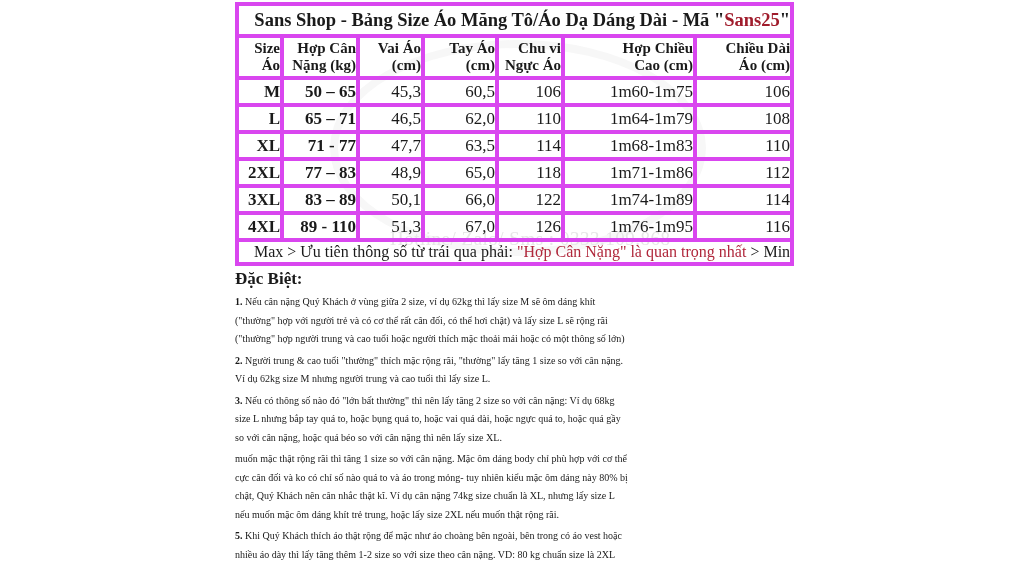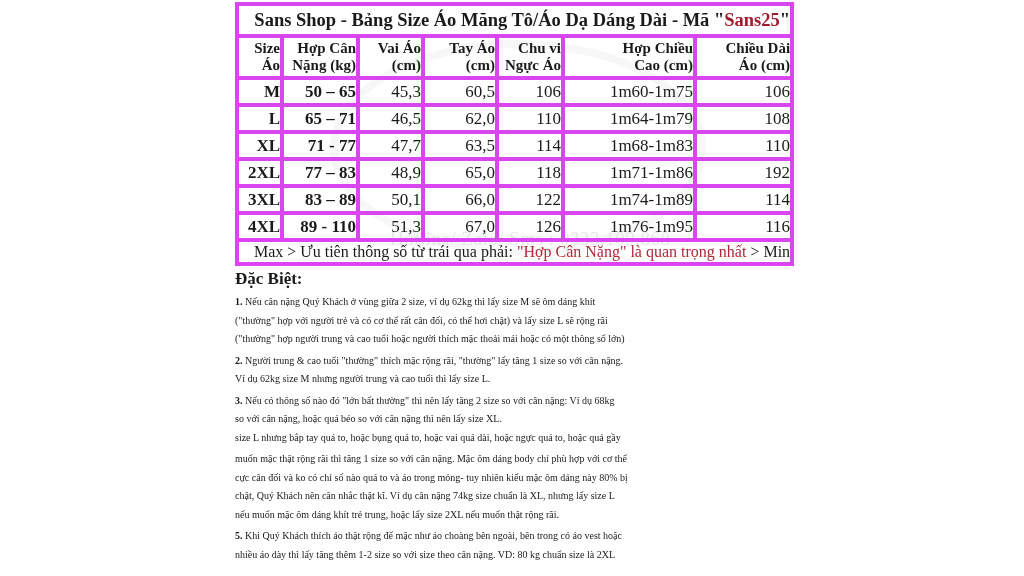--- a/index.html
+++ b/index.html
@@ -195,21 +195,21 @@
           <td>1m68-1m83</td>
           <td>110</td>
         </tr>
         <tr class="data-row">
           <td class="bold">2XL</td>
           <td class="bold">77 – 83</td>
           <td>48,9</td>
           <td>65,0</td>
           <td>118</td>
           <td>1m71-1m86</td>
-          <td>192</td>
+          <td>112</td>
         </tr>
         <tr class="data-row">
           <td class="bold">3XL</td>
           <td class="bold">83 – 89</td>
           <td>50,1</td>
           <td>66,0</td>
           <td>122</td>
           <td>1m74-1m89</td>
           <td>114</td>
         </tr>
@@ -236,22 +236,22 @@
         <span class="note-line"><span class="num">1.</span> <span>Nếu cân nặng Quý Khách ở vùng giữa 2 size, ví dụ 62kg thì lấy size M sẽ ôm dáng khít</span></span>
         <span class="note-line"><span>("thường" hợp với người trẻ và có cơ thể rất cân đối, có thể hơi chật) và lấy size L sẽ rộng rãi</span></span>
         <span class="note-line"><span>("thường" hợp người trung và cao tuổi hoặc người thích mặc thoải mái hoặc có một thông số lớn)</span></span>
       </div>
       <div class="note-item">
         <span class="note-line"><span class="num">2.</span> <span>Người trung &amp; cao tuổi "thường" thích mặc rộng rãi, "thường" lấy tăng 1 size so với cân nặng.</span></span>
         <span class="note-line"><span>Ví dụ 62kg size M nhưng người trung và cao tuổi thì lấy size L.</span></span>
       </div>
       <div class="note-item">
         <span class="note-line"><span class="num">3.</span> <span>Nếu có thông số nào đó "lớn bất thường" thì nên lấy tăng 2 size so với cân nặng: Ví dụ 68kg</span></span>
+        <span class="note-line"><span>size L nhưng bắp tay quá to, hoặc bụng quá to, hoặc vai quá dài, hoặc ngực quá to, hoặc quá gầy</span></span>
         <span class="note-line"><span>so với cân nặng, hoặc quá béo so với cân nặng thì nên lấy size XL.</span></span>
-        <span class="note-line"><span>size L nhưng bắp tay quá to, hoặc bụng quá to, hoặc vai quá dài, hoặc ngực quá to, hoặc quá gầy</span></span>
       </div>
       <div class="note-item">
         <span class="note-line"><span>muốn mặc thật rộng rãi thì tăng 1 size so với cân nặng. Mặc ôm dáng body chỉ phù hợp với cơ thể</span></span>
         <span class="note-line"><span>cực cân đối và ko có chỉ số nào quá to và áo trong mỏng- tuy nhiên kiểu mặc ôm dáng này 80% bị</span></span>
         <span class="note-line"><span>chật, Quý Khách nên cân nhắc thật kĩ. Ví dụ cân nặng 74kg size chuẩn là XL, nhưng lấy size L</span></span>
         <span class="note-line"><span>nếu muốn mặc ôm dáng khít trẻ trung, hoặc lấy size 2XL nếu muốn thật rộng rãi.</span></span>
       </div>
       <div class="note-item">
         <span class="note-line"><span class="num">5.</span> <span>Khi Quý Khách thích áo thật rộng để mặc như áo choàng bên ngoài, bên trong có áo vest hoặc</span></span>
         <span class="note-line"><span>nhiều áo dày thì lấy tăng thêm 1-2 size so với size theo cân nặng. VD: 80 kg chuẩn size là 2XL</span></span>

